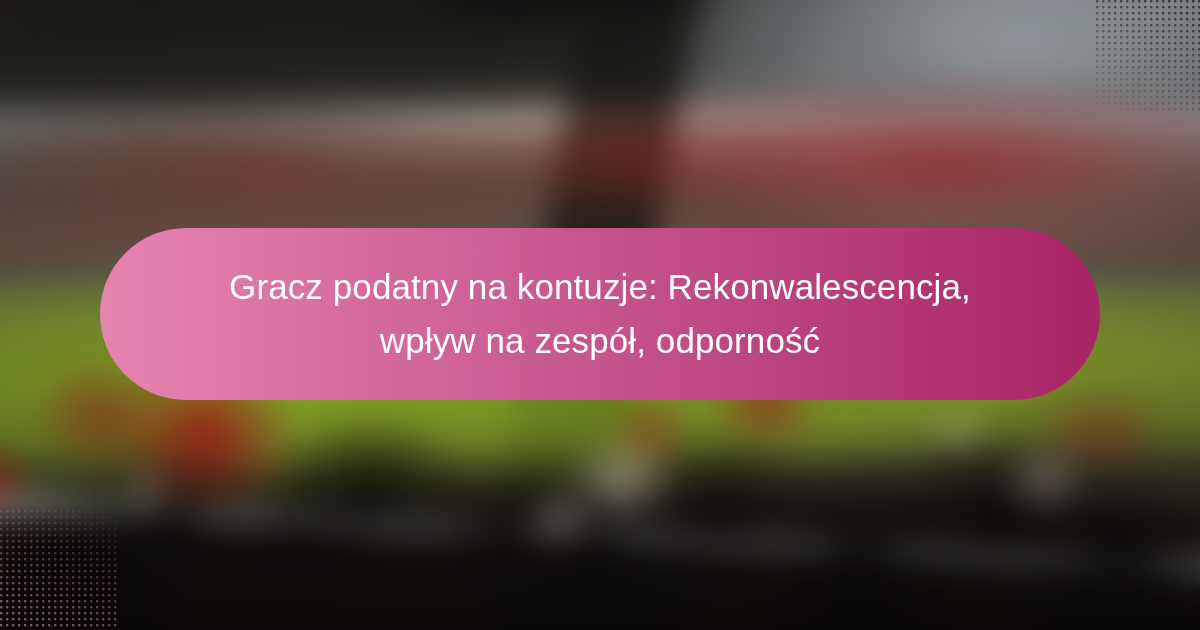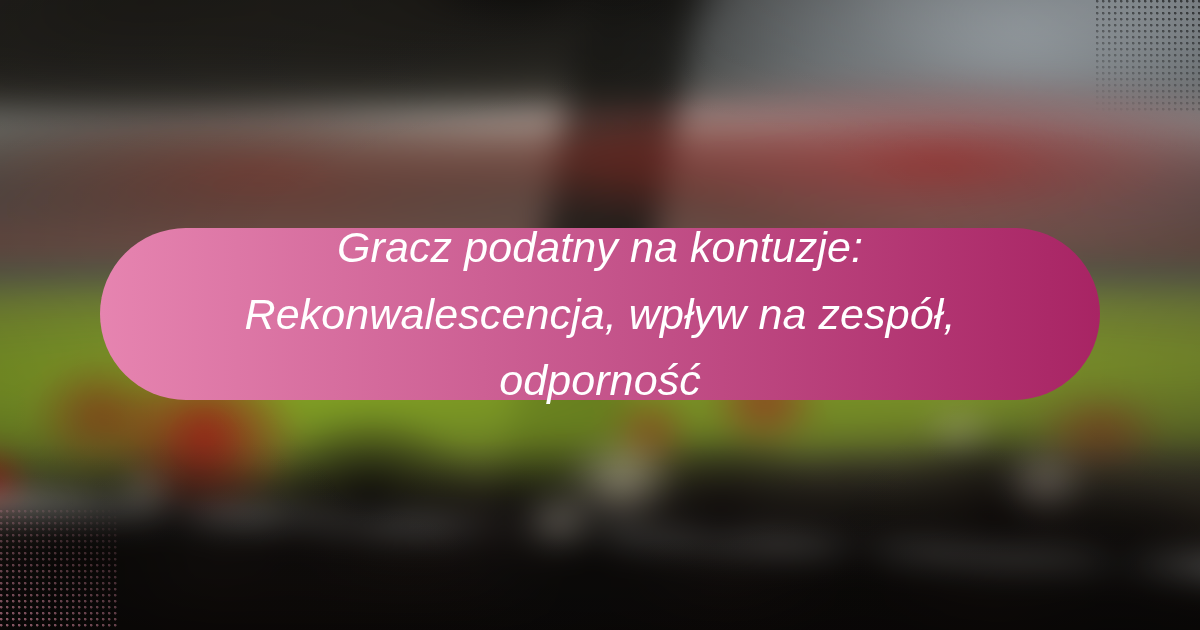--- a/index.html
+++ b/index.html
@@ -181,26 +181,25 @@
     justify-content: center;
     box-sizing: border-box;
     padding: 0 70px;
   }
 
   #headline-text {
     margin: 8px;
     width: 100%;
     text-align: center;
     color: #ffffff;
-    font-size: 43px;
+    font-size: 35px;
     line-height: 1.55;
     font-weight: 400;
     letter-spacing: .1px;
     text-rendering: optimizeLegibility;
-    font-style: italic;
   }
 </style>
 </head>
 <body>
 
 <div id="card">
 
   <div id="bg-blur-wrap">
     <div class="bg-layer" id="bg-base"></div>
     <div class="bg-layer" id="bg-stand-left"></div>

